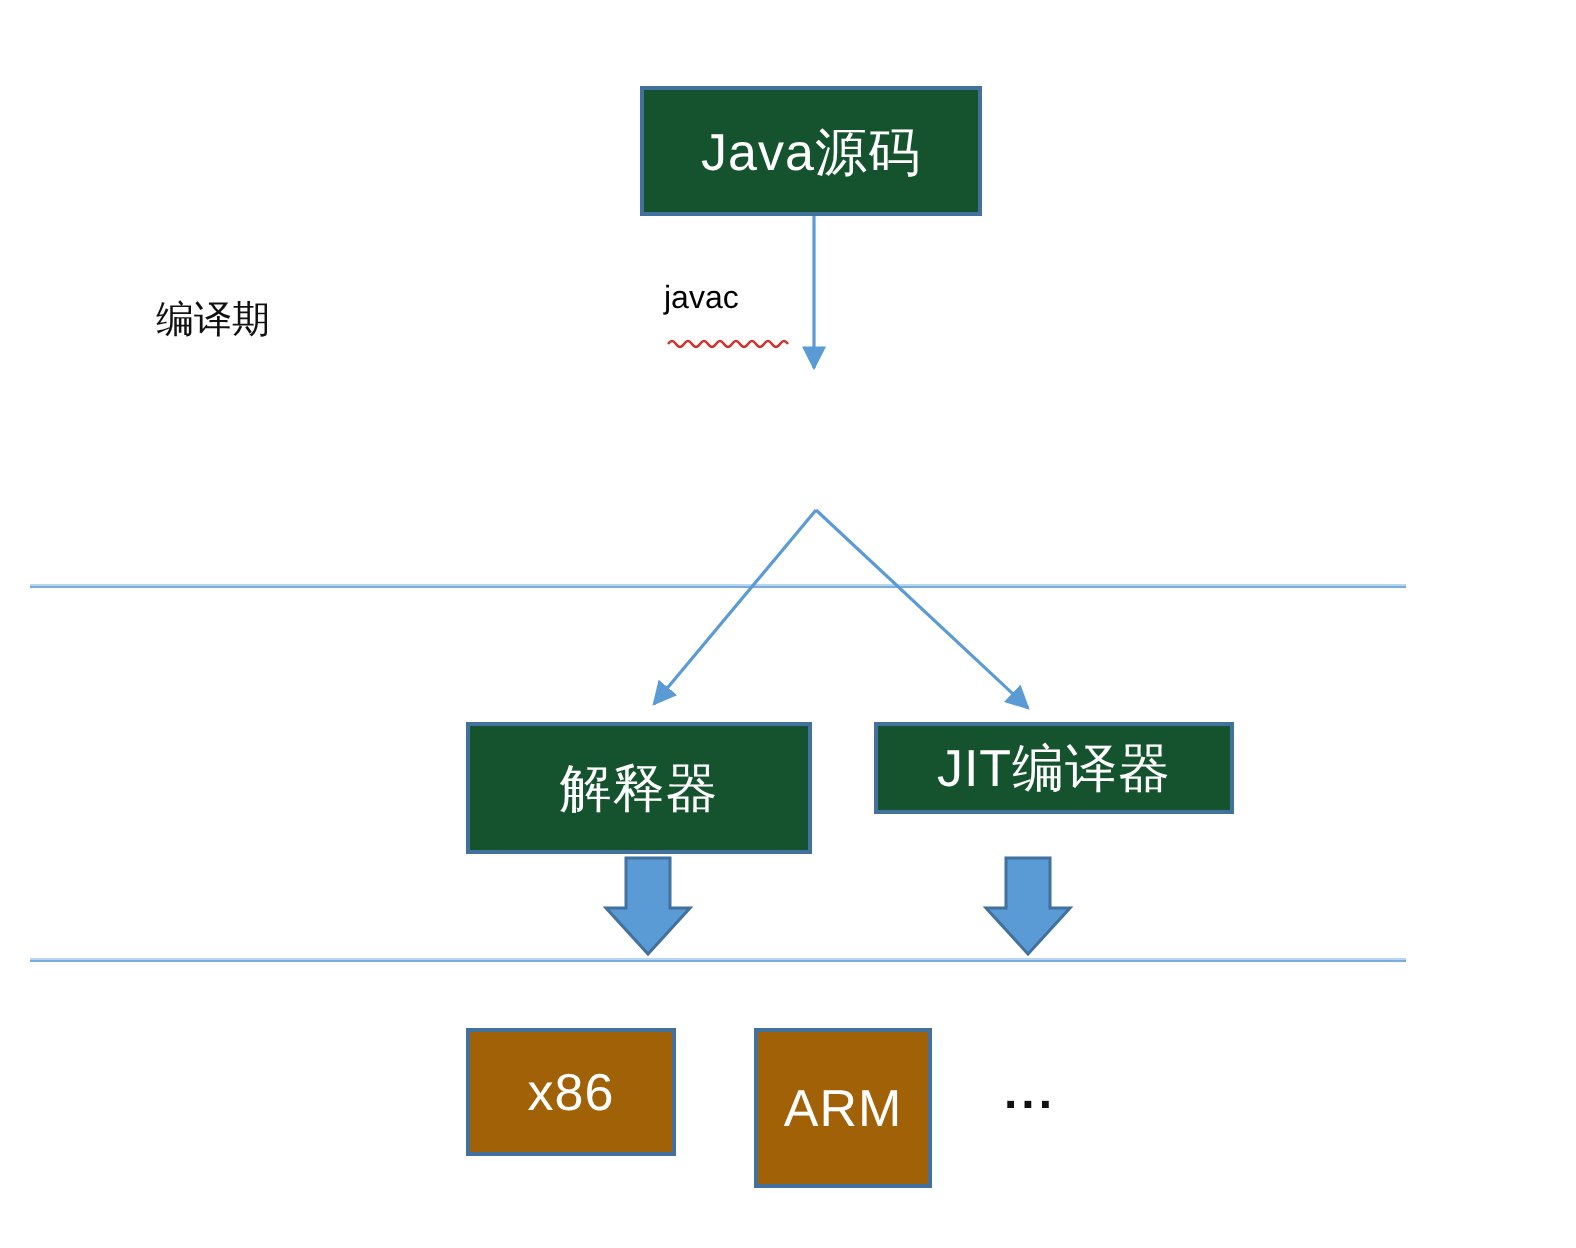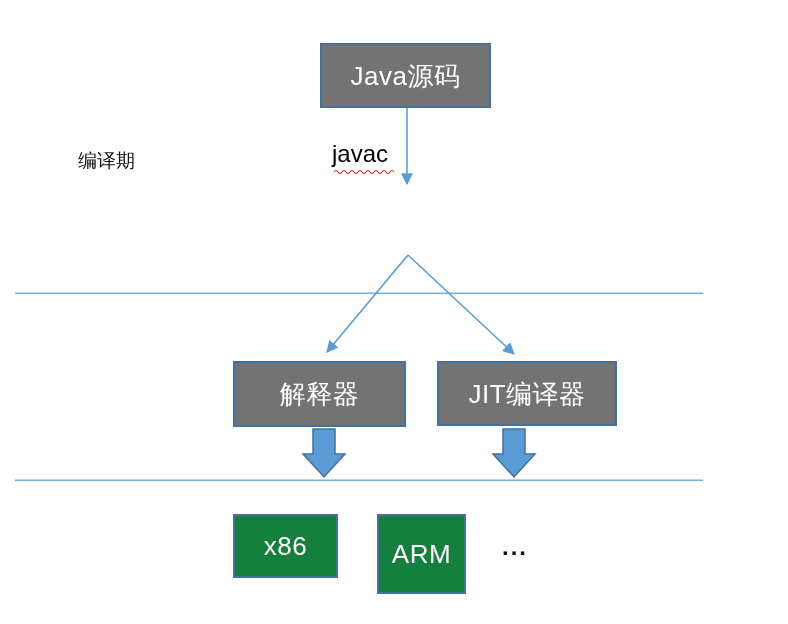--- a/index.html
+++ b/index.html
@@ -21,46 +21,46 @@
     display: flex;
     align-items: center;
     justify-content: center;
     border: 2px solid #41719c;
     color: #ffffff;
     font-size: 26px;
     line-height: 1;
     letter-spacing: 0.5px;
     white-space: nowrap;
   }
-  .node.blue { background: #737373; }
-  .node.orange { background: #15803d; }
+  .node.blue { background: #14532d; }
+  .node.orange { background: #a16207; }
 
   .node-java-source { left: 320px; top: 43px;  width: 171px; height: 65px; }
   .node-bytecode    { left: 321px; top: 189px; width: 174px; height: 65px; }
   .node-interpreter { left: 233px; top: 361px; width: 173px; height: 66px; }
-  .node-jit         { left: 437px; top: 361px; width: 180px; height: 65px; }
+  .node-jit         { left: 437px; top: 361px; width: 180px; height: 46px; }
   .node-x86         { left: 233px; top: 514px; width: 105px; height: 64px; }
   .node-arm         { left: 377px; top: 514px; width: 89px;  height: 80px; }
 
   .phase-label {
     position: absolute;
     color: #111111;
     font-size: 19px;
     line-height: 1.15;
     white-space: nowrap;
   }
   .label-compile { left: 78px; top: 150px; }
   .label-runtime { left: 48px; top: 353px; }
 
   .edge-label {
     position: absolute;
     left: 332px;
     top: 141px;
     color: #000000;
-    font-size: 24px;
+    font-size: 16px;
     line-height: 1.1;
     white-space: nowrap;
   }
   .squiggle {
     position: absolute;
     left: 333px;
     top: 168px;
   }
 
   .ellipsis-label {

